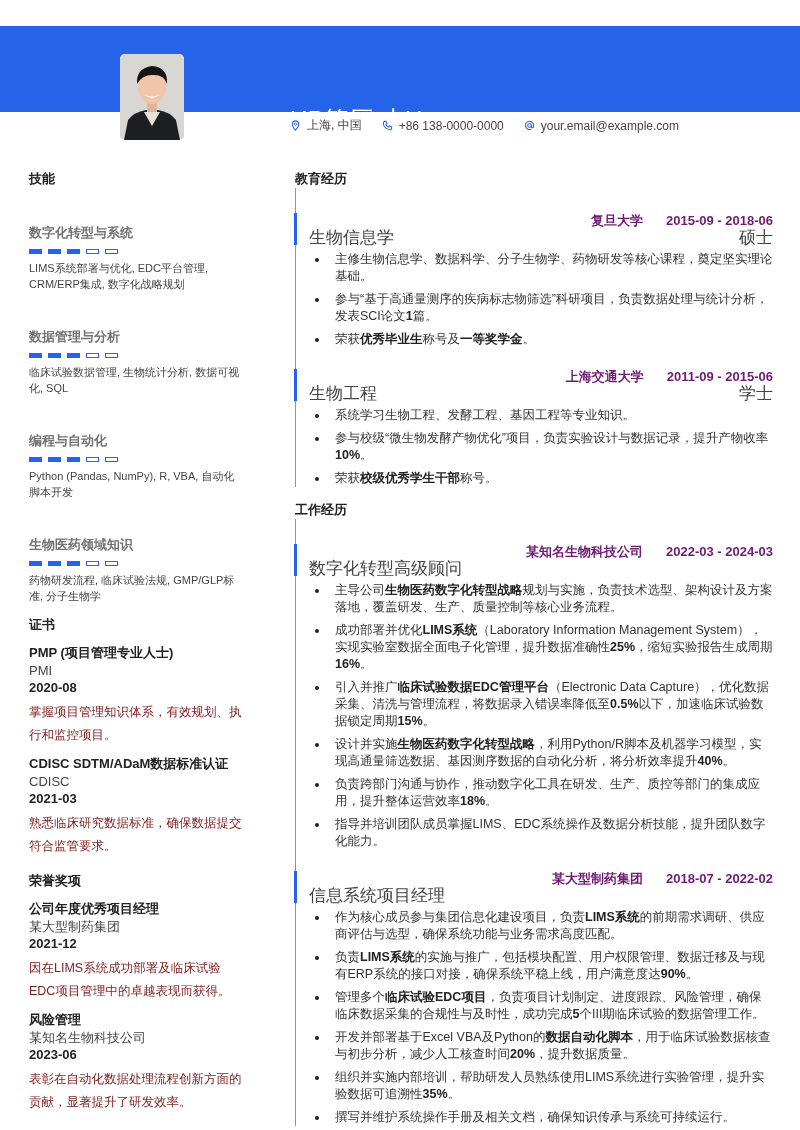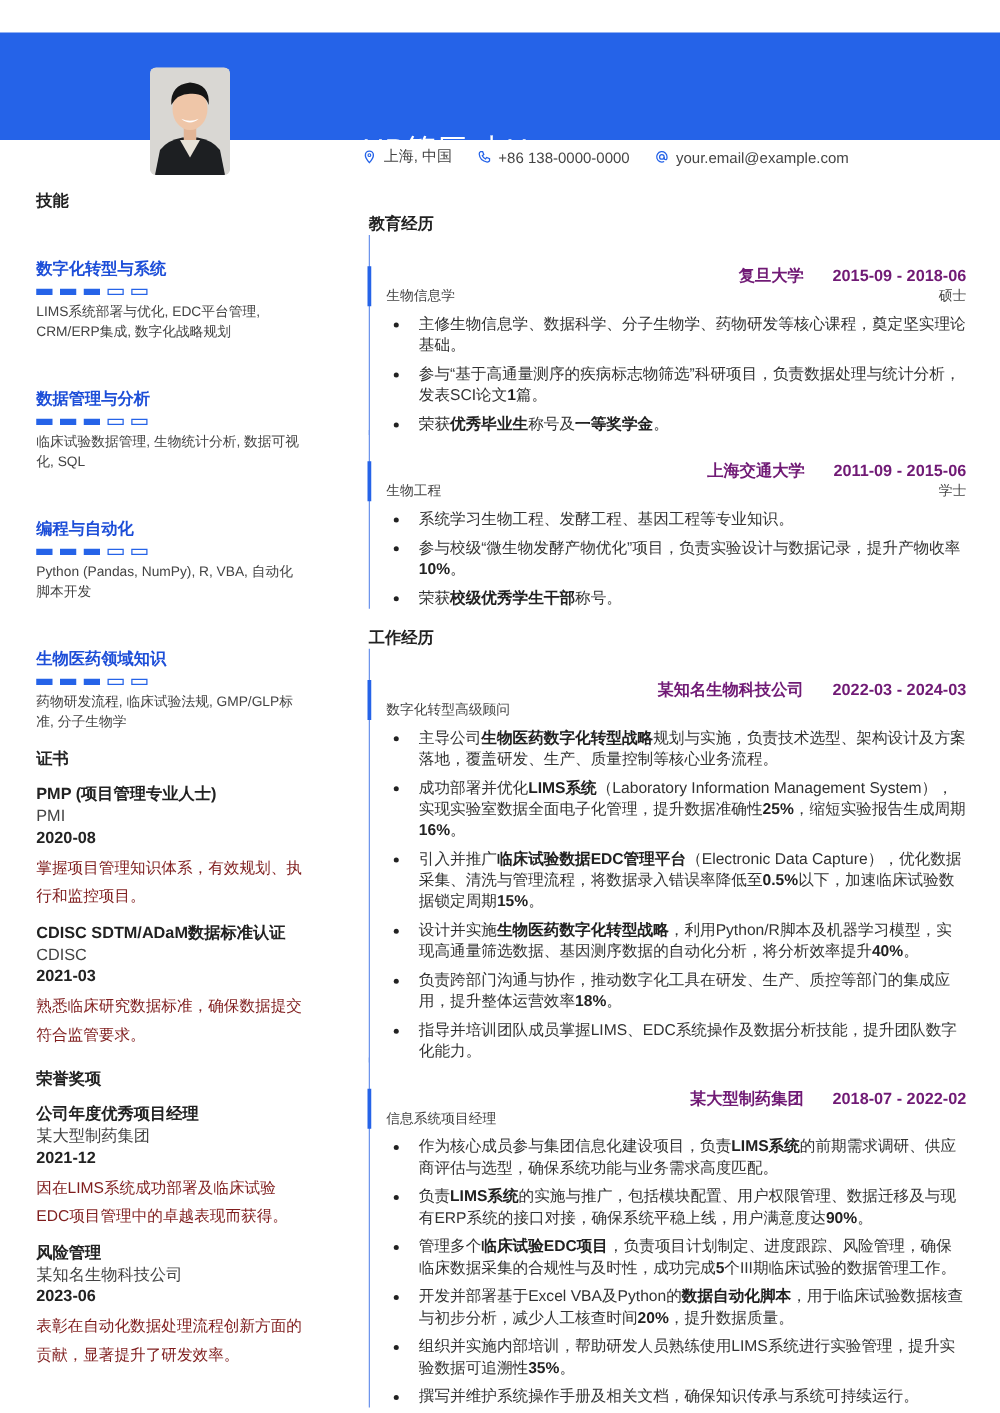--- a/index.html
+++ b/index.html
@@ -7,40 +7,40 @@
     body { font-family: "Liberation Sans", "DejaVu Sans", sans-serif; color: #222; position: relative; }
 
     .top-band { position: absolute; left: 0; top: 26px; width: 800px; height: 86px; background: #2563e8; }
     .photo { position: absolute; left: 120px; top: 54px; width: 64px; height: 86px; border-radius: 5px; overflow: hidden; background: #d8d6d2; }
     .name { position: absolute; left: 290px; top: 56px; font-size: 24px; color: #fff; font-weight: normal; letter-spacing: 0.5px; margin-top: 48px; }
 
     .contact { position: absolute; left: 290px; top: 117px; display: flex; gap: 20px; font-size: 12px; color: #444; align-items: center; }
     .contact-item { display: flex; align-items: center; gap: 6px; }
     .contact-item svg { width: 11px; height: 11px; }
 
-    .left { position: absolute; left: 29px; top: 152px; width: 215px; }
+    .left { position: absolute; left: 29px; top: 170px; width: 215px; }
     .sec-title { font-size: 13px; font-weight: bold; color: #222; margin-bottom: 10px; }
     .skill { margin-bottom: 9px; }
-    .skill-name { font-size: 13px; font-weight: bold; color: #1d4ed8; margin-bottom: 7px; margin-top: 36px; }
+    .skill-name { font-size: 13px; font-weight: bold; color: #737373; margin-bottom: 7px; margin-top: 36px; }
     .bars { display: flex; gap: 6px; margin-bottom: 6px; }
     .bar { width: 13px; height: 5px; background: #2563e8; }
     .bar.off { background: #fff; border: 1px solid #2563e8; }
     .skill-desc { font-size: 11px; line-height: 16px; color: #444; }
 
     .cert { margin-bottom: 8px; }
     .cert-name { font-size: 13px; font-weight: bold; color: #222; line-height: 18px; }
     .cert-org { font-size: 13px; color: #444; line-height: 17px; }
     .cert-date { font-size: 13px; font-weight: bold; color: #222; line-height: 18px; margin-bottom: 4px; }
     .cert-desc { font-size: 12.5px; color: #7f1d1d; line-height: 23px; }
 
     .right { position: absolute; left: 295px; top: 170px; width: 478px; }
     .entry { position: relative; padding-left: 13px; border-left: 1px solid #6e95ec; margin-bottom: 10px; }
     .entry::before { content: ""; position: absolute; left: -2px; top: 25px; width: 3px; height: 32px; background: #2563e8; }
     .entry-head { display: flex; justify-content: flex-end; font-size: 13px; font-weight: bold; color: #701a75; line-height: 17px; gap: 23px; }
-    .entry-sub { display: flex; justify-content: space-between; font-size: 11px; color: #444; line-height: 17px; margin-bottom: 5px; }
+    .entry-sub { display: flex; justify-content: space-between; font-size: 17px; color: #444; line-height: 17px; margin-bottom: 5px; }
     .entry-top { padding-top: 24px; }
     ul.bullets { list-style: none; padding-left: 26px; }
     ul.bullets li { position: relative; font-size: 12.5px; line-height: 17px; color: #333; margin-bottom: 6px; }
     ul.bullets li::before { content: ""; position: absolute; left: -20px; top: 7px; width: 4px; height: 4px; border-radius: 50%; background: #222; }
     b { font-weight: bold; color: #222; }
   </style>
 </head>
 <body>
 
 <div class="top-band"></div>

